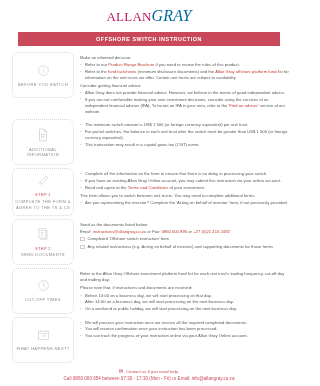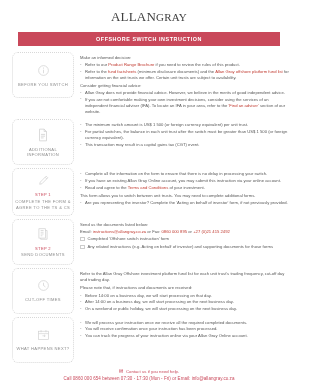--- a/index.html
+++ b/index.html
@@ -8,22 +8,22 @@
     background: #ffffff;
     font-family: "Liberation Sans", sans-serif;
     color: #4a4a4a;
     overflow: hidden;
   }
   .page { position: relative; width: 298px; height: 386px; padding: 0; }
 
   
   .logo-wrap { text-align: center; padding-top: 7px; padding-bottom: 5px; }
   .logo { display: inline-block; font-family: "Liberation Serif", serif; letter-spacing: .2px; }
-  .logo .allan { font-size: 13px; color: #404040; font-variant: small-caps; font-weight: 400; }
-  .logo .gray  { font-size: 11px; color: #404040; font-variant: small-caps; font-weight: 400; }
+  .logo .allan { font-size: 13px; color: #be185d; font-variant: small-caps; font-weight: 400; }
+  .logo .gray  { font-size: 16px; color: #0369a1; font-variant: small-caps; font-weight: 400; font-style: italic; }
 
   
   .banner {
     margin: 2px 18px 6px 18px;
     background: #c9485a;
     color: #ffffff;
     text-align: center;
     font-size: 5.4px;
     font-weight: bold;
     letter-spacing: .55px;

